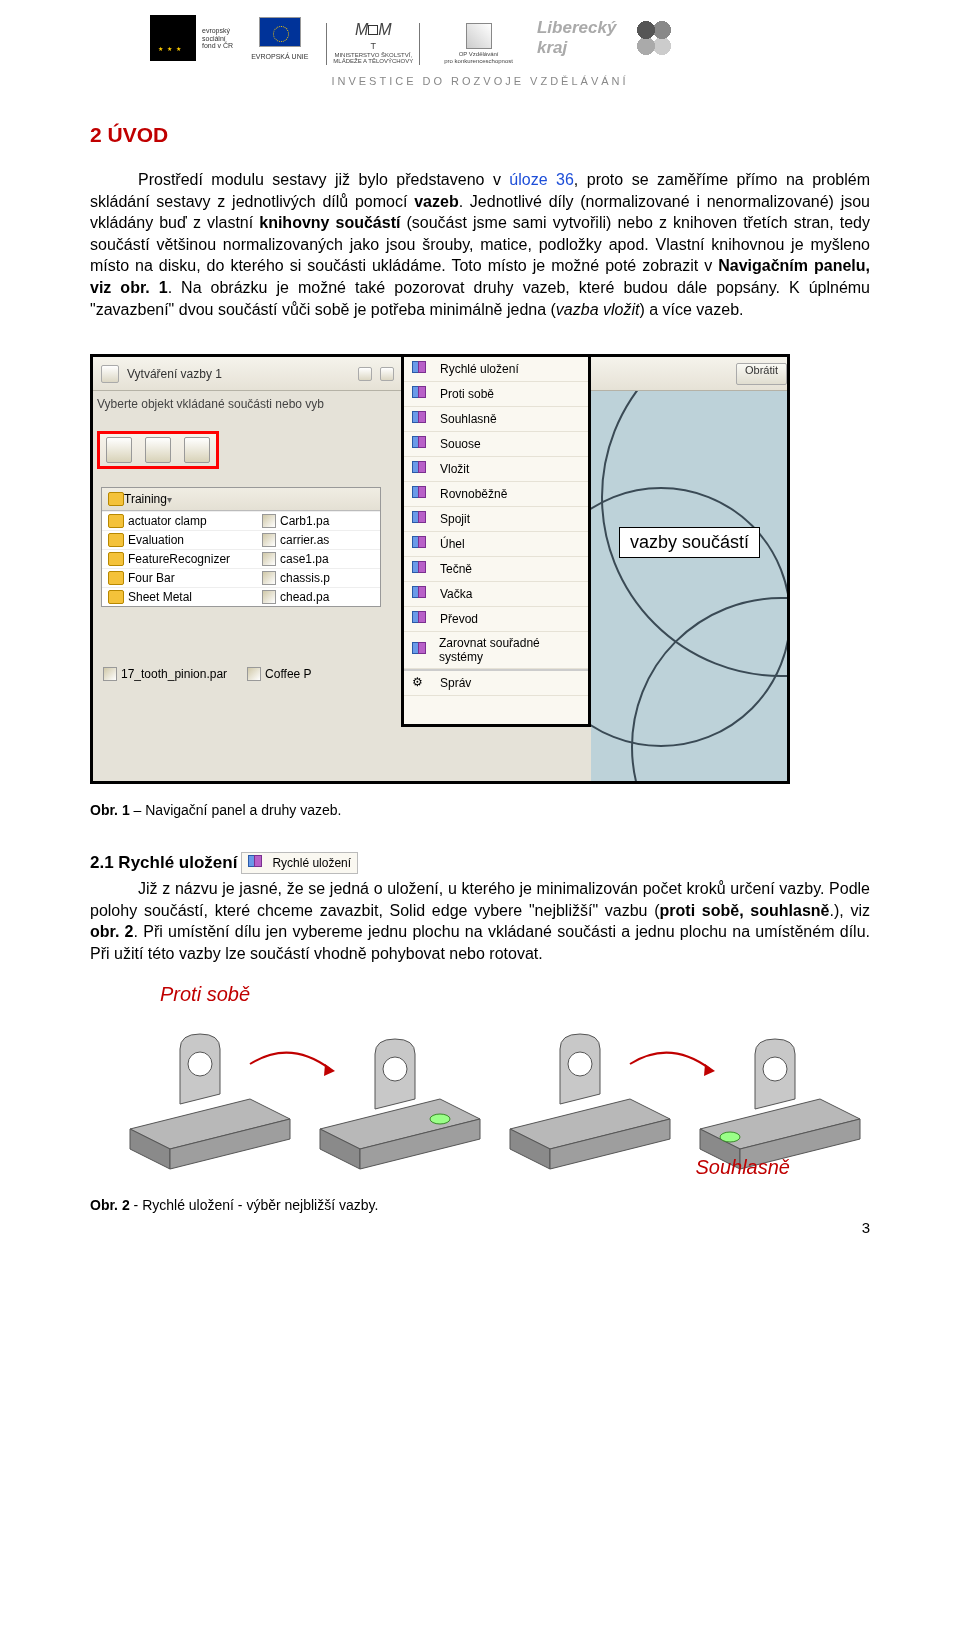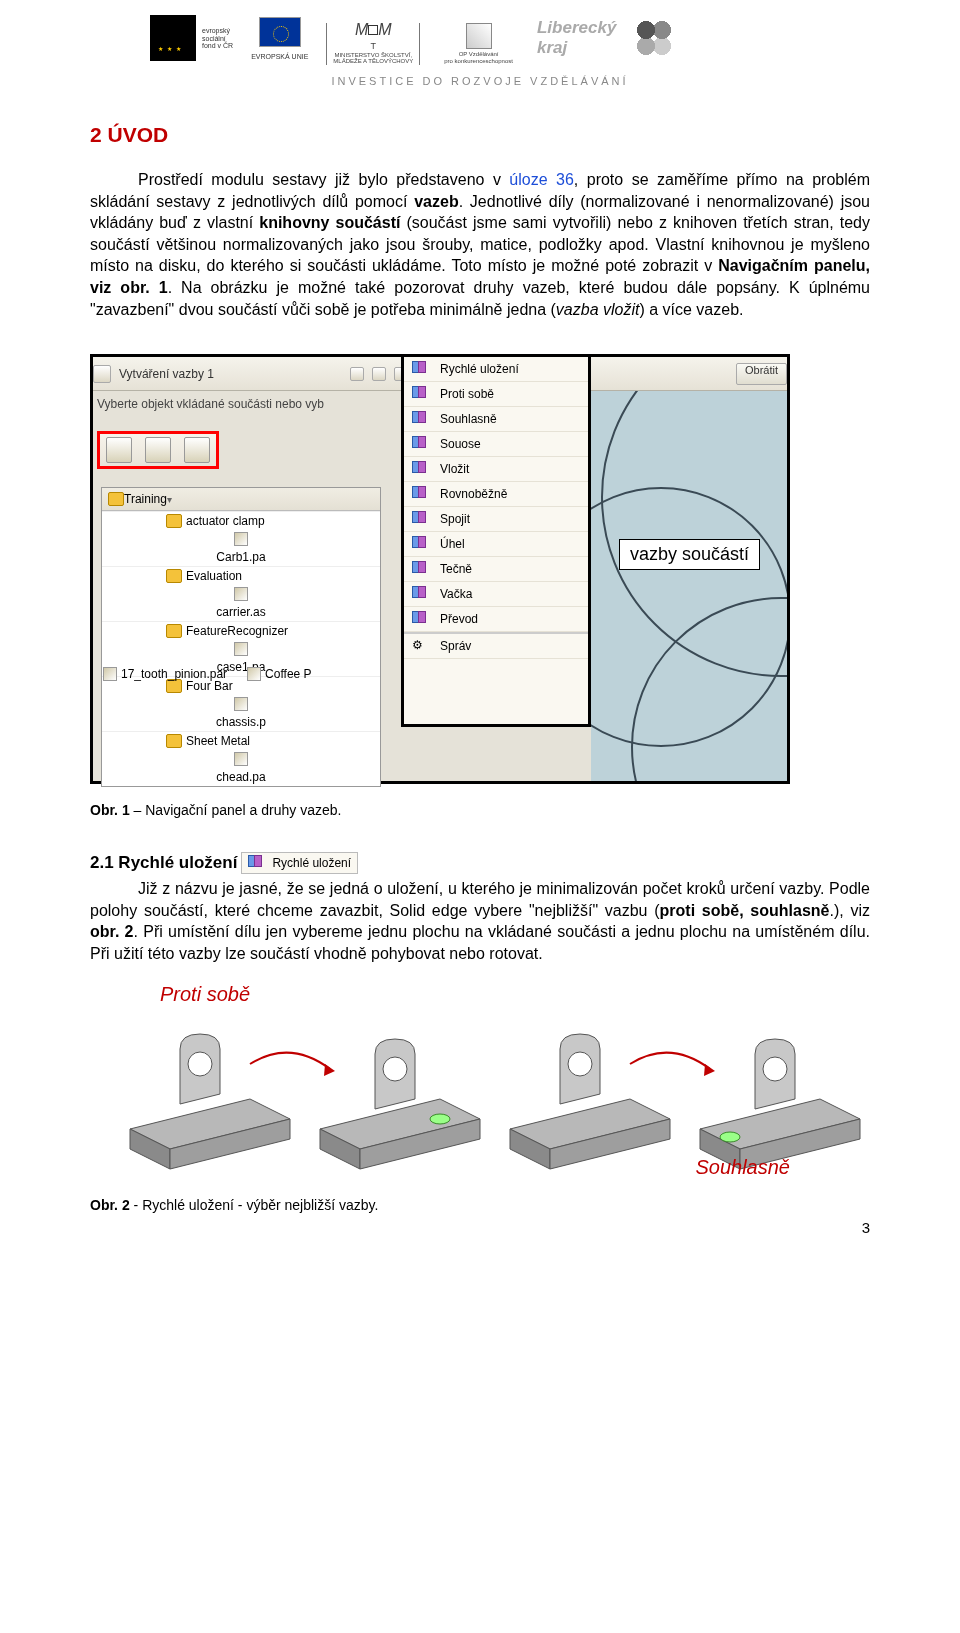--- a/index.html
+++ b/index.html
@@ -110,20 +110,21 @@
   .toolbar {
     position: absolute;
     top: 0; left: 0; right: 0;
     height: 34px;
     background: linear-gradient(#f5f3ec, #e6e2d6);
     border-bottom: 1px solid #b5b2a6;
     display: flex;
     align-items: center;
     font-size: 12px;
     color: #333;
+    padding-left: 8px;
     gap: 8px;
   }
   .tb-ico {
     width: 18px; height: 18px;
     background: linear-gradient(#fff,#dcd7c4);
     border: 1px solid #aaa;
     border-radius: 2px;
   }
   .tb-ico.sm { width:14px;height:14px; }
   .tb-num {
@@ -177,21 +178,20 @@
   }
   .folder-ico { width:16px;height:14px;background:#f4c23a;border:1px solid #b88800;border-radius:2px; }
   .chev { color:#666; font-size:10px; }
   .lib-row {
     display: flex;
     padding: 2px 6px;
     border-top: 1px solid #eee;
     align-items: center;
     gap: 4px;
     white-space: nowrap;
-    flex-direction: column;
   }
   .lib-row .c1 { width: 150px; display:flex;align-items:center;gap:4px; }
   .part-ico { width:14px;height:14px;background:linear-gradient(135deg,#d0c8a8,#fff);border:1px solid #999; }
   .red-box-2 {
     position: absolute;
     top: 284px; left: 7px;
     width: 282px; height: 30px;
     border: 3px solid #ff0000;
     background: #fff;
     display:flex;align-items:center;
@@ -233,21 +233,21 @@
     background: #bdd2d9;
     overflow:hidden;
   }
   .arc {
     position:absolute;
     border:2px solid #3a4a55;
     border-radius:50%;
   }
   .label-box {
     position:absolute;
-    top: 182px; left: 526px;
+    top: 170px; left: 526px;
     background:#fff;
     border:1px solid #000;
     padding: 4px 10px;
     font-size: 18px;
   }
   .fig-cap {
     font-size: 14px;
     margin: 18px 0 34px 0;
   }
   .sub-h {
@@ -465,20 +465,24 @@
             <span>Tečně</span>
           </div>
           <div class="dd-row">
             <span class="dd-ico"><span class="shape-a"></span><span class="shape-b"></span></span>
             <span>Vačka</span>
           </div>
           <div class="dd-row">
             <span class="dd-ico"><span class="shape-a"></span><span class="shape-b"></span></span>
             <span>Převod</span>
           </div>
+          <div class="dd-row">
+            <span class="dd-ico"><span class="shape-a"></span><span class="shape-b"></span></span>
+            <span>Zarovnat souřadné systémy</span>
+          </div>
         </div>
       <div class="dd-row" style="border-top:2px solid #ccc;">
         <span class="dd-ico">⚙</span>
         <span>Správ</span>
       </div>
     </div>
 
     <div class="label-box">
       <span>vazby součástí</span>
     </div>

